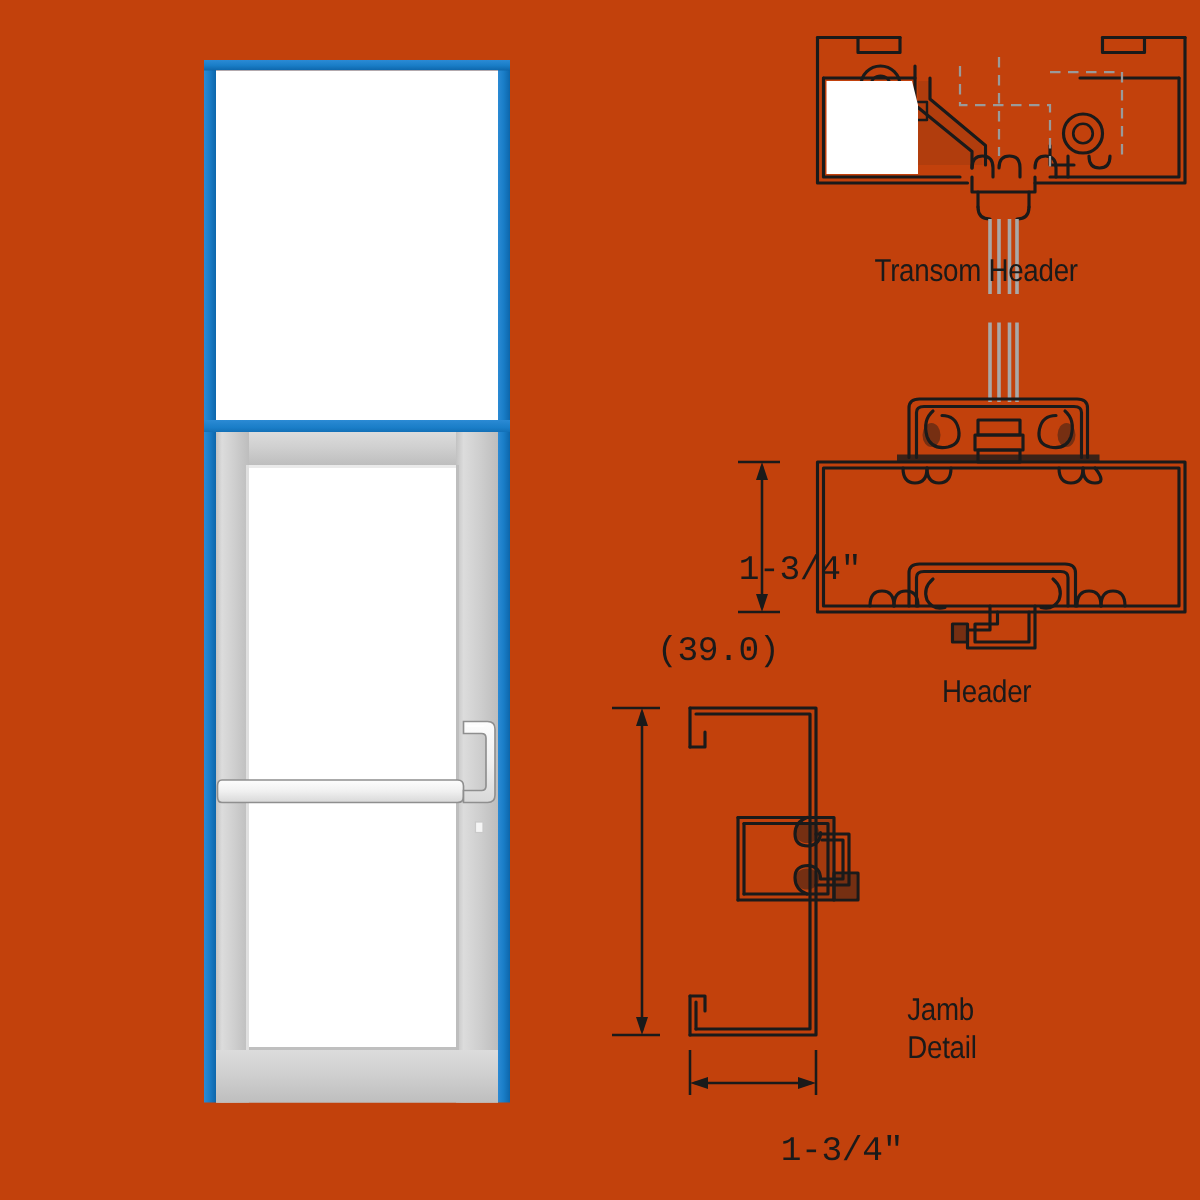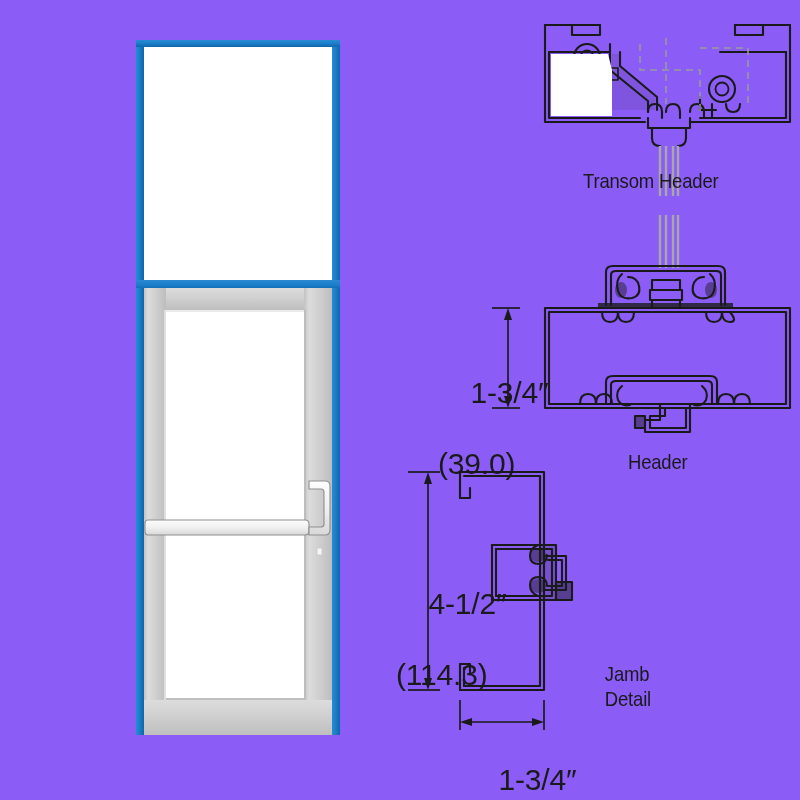--- a/index.html
+++ b/index.html
@@ -9,21 +9,21 @@
     background: #ffffff;
   }
   body {
     font-family: "Liberation Sans", sans-serif;
     -webkit-font-smoothing: antialiased;
   }
   #sheet {
     position: relative;
     width: 800px;
     height: 800px;
-    background: #8b5cf6;
+    background: #c2410c;
     overflow: hidden;
   }
   .layer {
     position: absolute;
     left: 0;
     top: 0;
     width: 800px;
     height: 800px;
   }
   .label {
@@ -36,22 +36,23 @@
     letter-spacing: -0.2px;
   }
   .label.cond {
     transform: scaleX(0.88);
     transform-origin: left center;
   }
   .detail-title {
     font-size: 21px;
   }
   .dim-text {
-    font-size: 30px;
+    font-size: 23px;
     text-align: left;
+    font-family: Liberation Mono, monospace;
   }
   .dim-text .l2 { display: block; }
 </style>
 </head>
 <body>
 
 <div id="sheet">
 
   <svg class="layer" viewBox="0 0 800 800" width="800" height="800" xmlns="http://www.w3.org/2000/svg">
     <defs>
@@ -316,24 +317,20 @@
 
   <div class="label detail-title cond" style="left:583px; top:169px;">Transom Header</div>
 
   <div class="label dim-text" style="left:438px; top:340px;">
     <span>1-3/4″</span>
     <span class="l2">(39.0)</span>
   </div>
 
   <div class="label detail-title cond" style="left:628px; top:450px;">Header</div>
 
-  <div class="label dim-text" style="left:396px; top:551px;">
-    <span>4-1/2″</span>
-    <span class="l2">(114.3)</span>
-  </div>
 
   <div class="label detail-title cond" style="left:585px; top:637px;">
     <span>Jamb</span>
     <span class="l2">Detail</span>
   </div>
 
   <div class="label dim-text" style="left:466px; top:727px;">
     <span>1-3/4″</span>
     
   </div>

